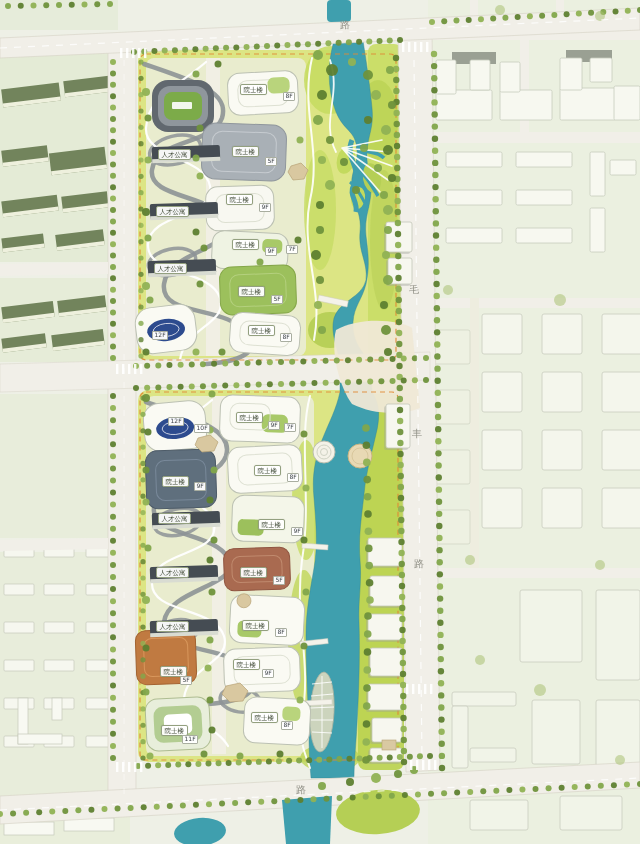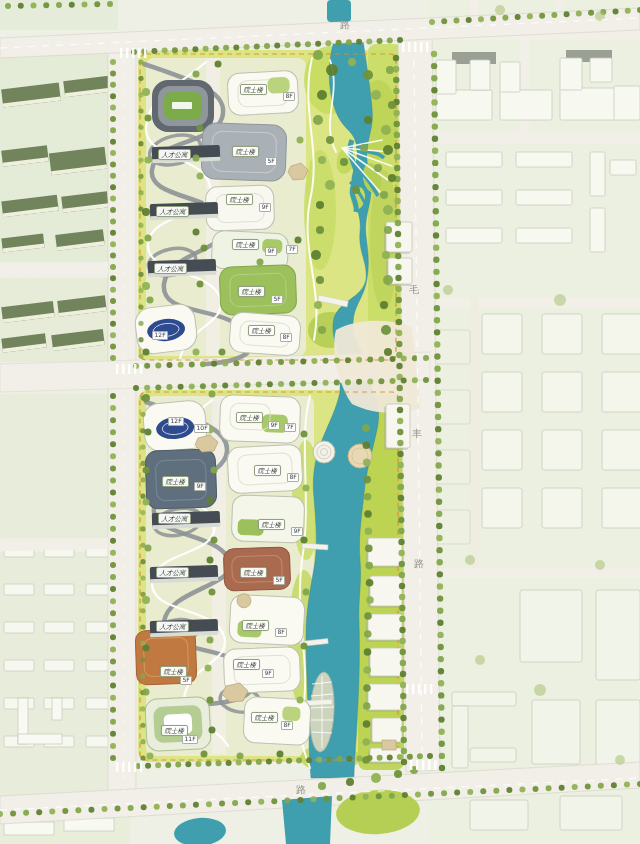--- a/index.html
+++ b/index.html
@@ -2,21 +2,21 @@
 <html><head>
 <meta charset="utf-8">
 <style>
   html,body{margin:0;padding:0;background:#ddd;}
   .stage{position:relative;width:640px;height:844px;overflow:hidden;background:#f0f1e9;
          font-family:"DejaVu Sans",sans-serif;}
   .stage svg{position:absolute;left:0;top:0;}
   #labels{position:absolute;left:0;top:0;width:640px;height:844px;pointer-events:none;}
   .pill{position:absolute;background:rgba(255,255,255,.95);border:0.5px solid #93a07f;
         border-radius:2px;font-size:6.5px;line-height:1.25;color:#3c4632;
-        padding:0.5px 2.5px;white-space:nowrap;box-shadow:0 0 1px rgba(0,0,0,.25);font-style:italic;}
+        padding:0.5px 2.5px;white-space:nowrap;box-shadow:0 0 1px rgba(0,0,0,.25);}
   .tag{position:absolute;background:rgba(255,255,255,.96);border:0.5px solid #a9aea0;
        border-radius:1px;font-size:6px;line-height:1.15;color:#3a3f45;padding:0 1.5px;
        white-space:nowrap;}
   .roadlabel{position:absolute;color:#84847a;font-size:10px;opacity:.9;}
 </style>
 </head>
 <body>
 
 <div class="stage">
 <svg width="640" height="844" viewBox="0 0 640 844">

